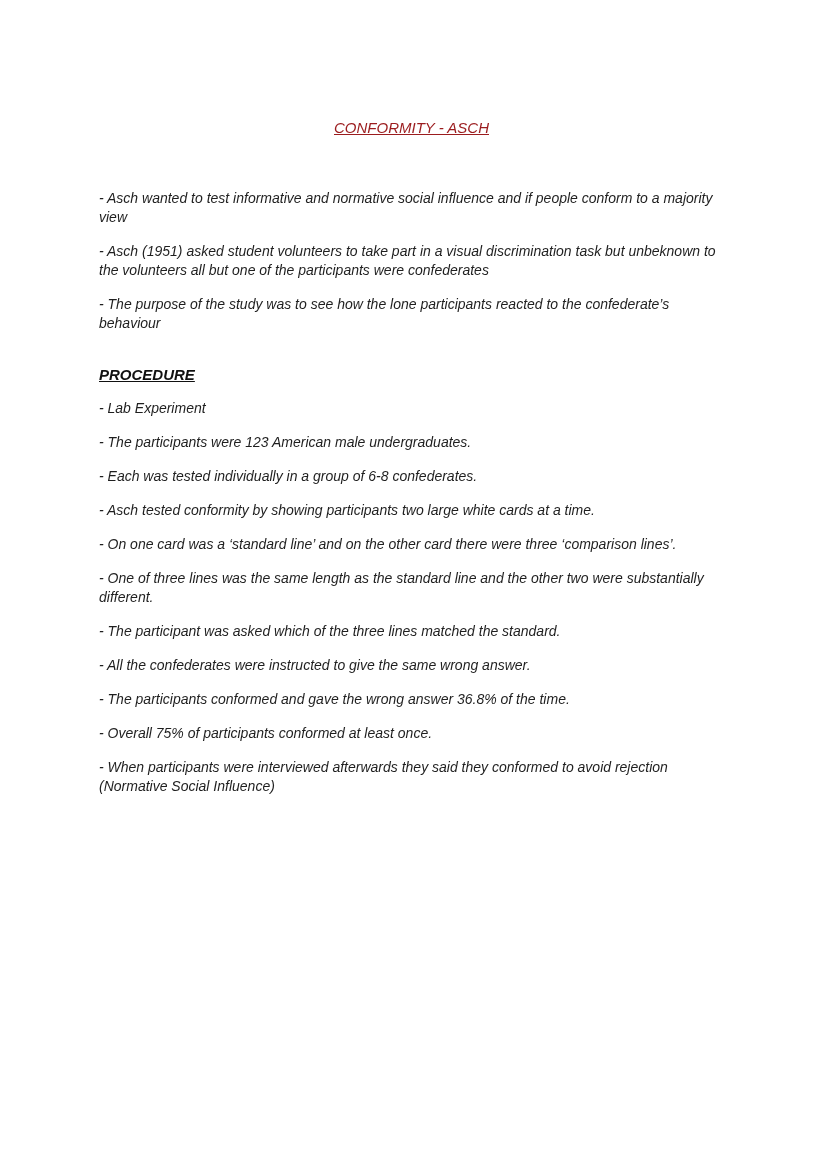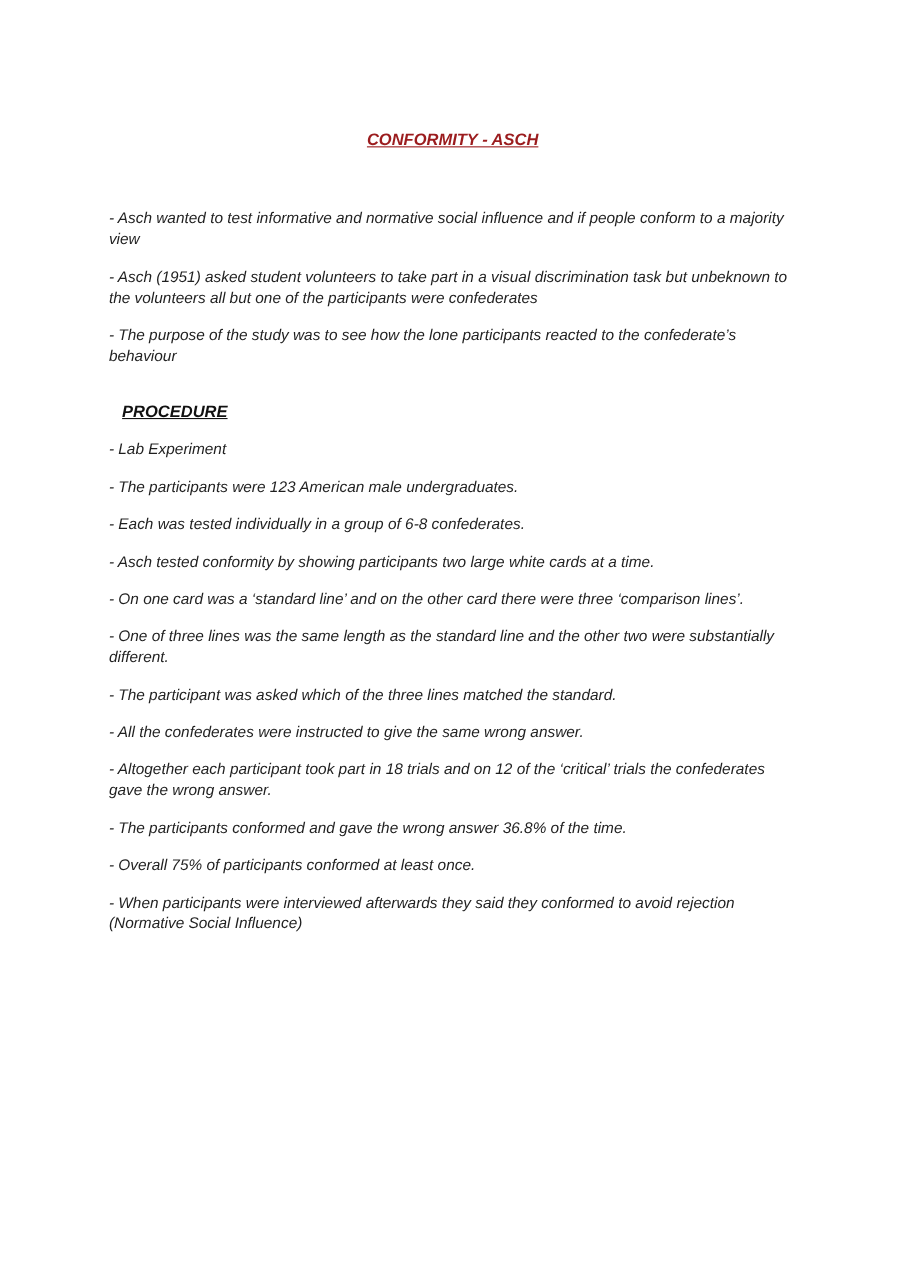--- a/index.html
+++ b/index.html
@@ -17,41 +17,41 @@
     color: #1a1a1a;
   }
   .content {
     padding-top: 118px;
     margin-left: 99px;
     width: 625px;
   }
   .doc-title {
     font-size: 15px;
     line-height: 19px;
-    font-weight: bold;
+    font-weight: normal;
     font-style: italic;
     text-decoration: underline;
     text-align: center;
     color: #9b1c1e;
     margin: 0 0 52px 0;
   }
   .para {
     font-size: 14px;
     line-height: 19px;
     font-style: italic;
     margin: 4px 0 15px 0;
     color: #1f1f1f;
   }
   .section-heading {
     font-size: 15px;
     line-height: 19px;
     font-weight: bold;
     font-style: italic;
     text-decoration: underline;
-    margin: 0 0 15px 12px;
+    margin: 0 0 15px 0;
     color: #111111;
   }
   .section-heading.extra-gap {
     margin-top: 32px;
   }
 </style>
 </head>
 <body>
 
 <div class="page">
@@ -66,21 +66,20 @@
     <h2 class="section-heading extra-gap">PROCEDURE</h2>
 
     <p class="para">- Lab Experiment</p>
     <p class="para">- The participants were 123 American male undergraduates.</p>
     <p class="para">- Each was tested individually in a group of 6-8 confederates.</p>
     <p class="para">- Asch tested conformity by showing participants two large white cards at a time.</p>
     <p class="para">- On one card was a ‘standard line’ and on the other card there were three ‘comparison lines’.</p>
     <p class="para">- One of three lines was the same length as the standard line and the other two were substantially different.</p>
     <p class="para">- The participant was asked which of the three lines matched the standard.</p>
     <p class="para">- All the confederates were instructed to give the same wrong answer.</p>
-    <p class="para">- Altogether each participant took part in 18 trials and on 12 of the ‘critical’ trials the confederates gave the wrong answer.</p>
 
 
     <p class="para">- The participants conformed and gave the wrong answer 36.8% of the time.</p>
     <p class="para">- Overall 75% of participants conformed at least once.</p>
     <p class="para">- When participants were interviewed afterwards they said they conformed to avoid rejection (Normative Social Influence)</p>
 
 
   </div>
 </div>
 

